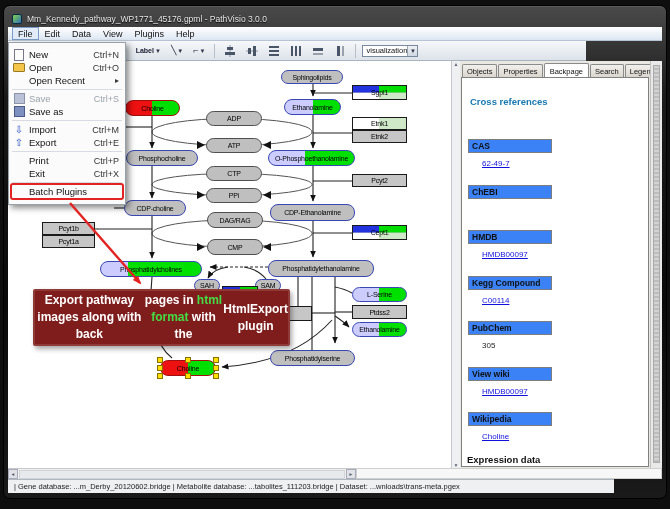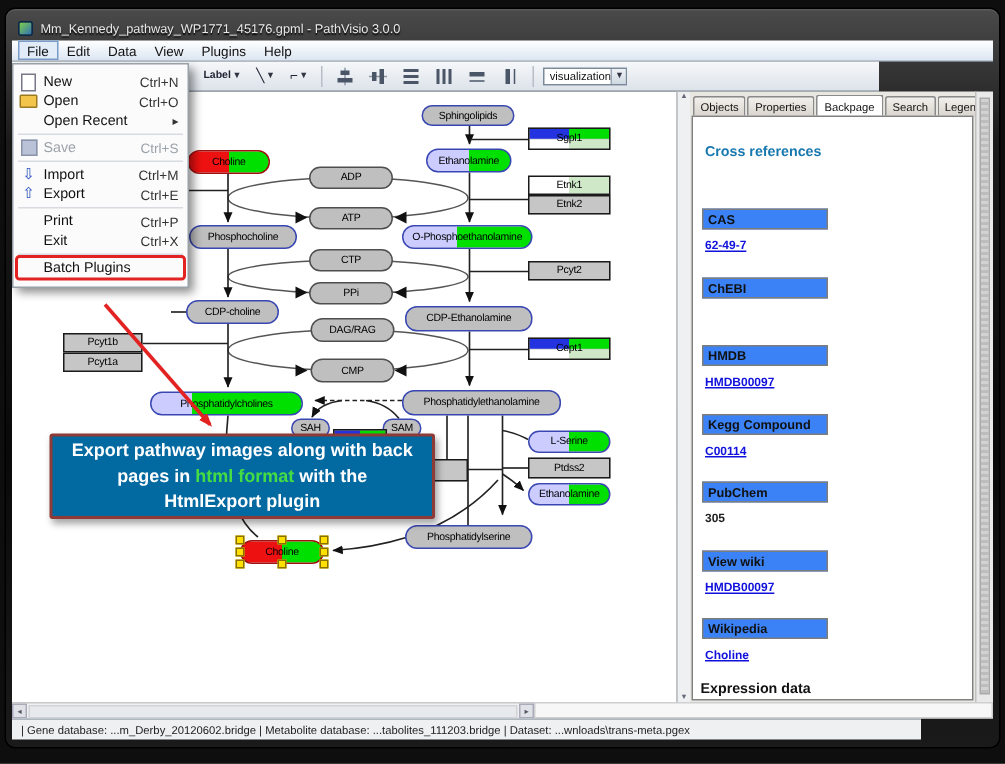--- a/index.html
+++ b/index.html
@@ -32,21 +32,21 @@
   #canvas{position:absolute;left:8px;top:61px;width:443px;height:407px;background:#fff;z-index:1;}
   #vscroll{position:absolute;left:451px;top:61px;width:9px;height:407px;background:#eef0f2;border-left:1px solid #c4c8cc;z-index:5;display:flex;flex-direction:column;justify-content:space-between;align-items:center;font-size:5px;color:#667;}
   #panel{position:absolute;left:460px;top:61px;width:190px;height:407px;background:#e9e7e2;z-index:5;}
   #tabrow{position:absolute;left:2px;top:1px;height:16px;display:flex;align-items:flex-end;}
   .tab{font-size:7.5px;color:#111;padding:2px 4px;background:linear-gradient(#f2f0ec,#d8d4cc);border:1px solid #8a8a8a;border-bottom:none;border-radius:2px 2px 0 0;margin-right:1px;}
   .tab.active{background:#fff;padding:3px 5px;position:relative;top:1px;}
   #panel-content{position:absolute;left:1px;top:16px;width:188px;height:390px;background:#fff;border:1px solid #808080;}
   #panel-heading{position:absolute;left:8px;top:18px;font-size:9.5px;font-weight:bold;color:#1778b0;}
   .section{position:absolute;left:6px;width:170px;}
   .sec-head{width:84px;height:14px;background:#3b82f6;border:1px solid #7d7d7d;font-size:8.5px;font-weight:bold;color:#111;padding:1px 0 0 3px;}
-  .sec-val{margin-top:6px;font-size:8px;font-weight:bold;color:#222;padding-left:2px;}
+  .sec-val{margin-top:6px;font-size:8px;font-weight:normal;color:#222;padding-left:2px;margin-left:12px;}
   .sec-val.link{color:#1111dd;text-decoration:underline;}
   #panel-footer{position:absolute;left:5px;top:376px;font-size:9.5px;font-weight:bold;color:#111;}
   #panel-scroll{position:absolute;left:650px;top:61px;width:12px;height:407px;background:#e9e9e9;border-left:1px solid #c0c0c0;z-index:5;}
   #panel-scroll .thumb{position:absolute;left:2px;top:4px;width:7px;height:398px;background:repeating-linear-gradient(#d2d2d2 0 2px,#bdbdbd 2px 4px);border:1px solid #aaa;}
 
   
   #hscroll{position:absolute;left:8px;top:468px;width:348px;height:11px;background:#f0f0f0;border-top:1px solid #c8c8c8;z-index:5;display:flex;align-items:center;justify-content:space-between;font-size:5.5px;color:#556;}
   .scroll-btn{width:10px;height:10px;background:#dfe3e8;border:1px solid #aab;display:flex;align-items:center;justify-content:center;}
   #hscroll .track{flex:1;height:9px;background:#e7e9ec;border:1px solid #d0d4d8;margin:0 1px;}
   #hfiller{position:absolute;left:356px;top:468px;width:306px;height:11px;background:#f7f7f7;border:1px solid #cfcfcf;z-index:5;}
@@ -62,22 +62,22 @@
   .st-redgreen{background:linear-gradient(90deg,#ee1111 50%,#00e000 50%);}
   .bd-blue{border-color:#3947b2;} .bd-gray{border-color:#4f4f4f;} .bd-red{border-color:#a01010;}
   .gene{position:absolute;border:1px solid #1a1a1a;background:#c6c6c6;display:flex;align-items:center;justify-content:center;overflow:hidden;}
   .g-whitegreen{background:linear-gradient(90deg,#ffffff 50%,#cfe9c8 50%);}
   .g-expr2{background-image:linear-gradient(90deg,#2433e0 50%,#00dd00 50%),linear-gradient(90deg,#ffffff 50%,#cfe9c8 50%);
     background-size:100% 50%,100% 50%;background-position:top,bottom;background-repeat:no-repeat;}
   .handle{position:absolute;width:6px;height:6px;background:#ffe000;border:1px solid #8a7000;z-index:4;}
 
   
   #annotation{position:absolute;left:33px;top:289px;width:257px;height:57px;z-index:4;
-    background:#0369a1;border:2px solid #8e3b38;border-radius:2px;box-shadow:2px 3px 5px rgba(0,0,0,.35);
-    display:flex;flex-direction:column;align-items:center;justify-content:center;text-align:center;
+    background:#7f1d1d;border:2px solid #8e3b38;border-radius:2px;box-shadow:2px 3px 5px rgba(0,0,0,.35);
+    display:flex;flex-direction:row;align-items:center;justify-content:center;text-align:center;
     color:#fff;font-weight:bold;font-size:12px;line-height:17px;}
   #annotation .hl{color:#44dd44;}
 
   
   #file-menu{position:absolute;left:8px;top:42px;width:118px;z-index:8;background:#fbfbfb;
     border:1px solid #98a0a8;box-shadow:3px 3px 6px rgba(0,0,0,.45);padding:5px 0 6px 0;}
   .fm-item{position:relative;display:flex;align-items:center;height:13px;padding:0 6px 0 4px;gap:4px;font-size:9.5px;color:#111;}
   .fm-item.disabled{color:#9aa2aa;}
   .fm-label{flex:1;white-space:nowrap;}
   .fm-sc{font-size:9px;color:#333;}
@@ -421,20 +421,25 @@
         <div class="fm-label">Open Recent</div>
         <div class="fm-sc"></div>
         <div class="fm-sub">▸</div>
       </div>
       <div class="fm-sep"></div>
       <div class="fm-item disabled">
         <div class="fm-ico ico-save"></div>
         <div class="fm-label">Save</div>
         <div class="fm-sc">Ctrl+S</div>
       </div>
+      <div class="fm-item">
+        <div class="fm-ico ico-saveas"></div>
+        <div class="fm-label">Save as</div>
+        <div class="fm-sc"></div>
+      </div>
       <div class="fm-sep"></div>
       <div class="fm-item">
         <div class="fm-ico ico-import"></div>
         <div class="fm-label">Import</div>
         <div class="fm-sc">Ctrl+M</div>
       </div>
       <div class="fm-item">
         <div class="fm-ico ico-export"></div>
         <div class="fm-label">Export</div>
         <div class="fm-sc">Ctrl+E</div>

